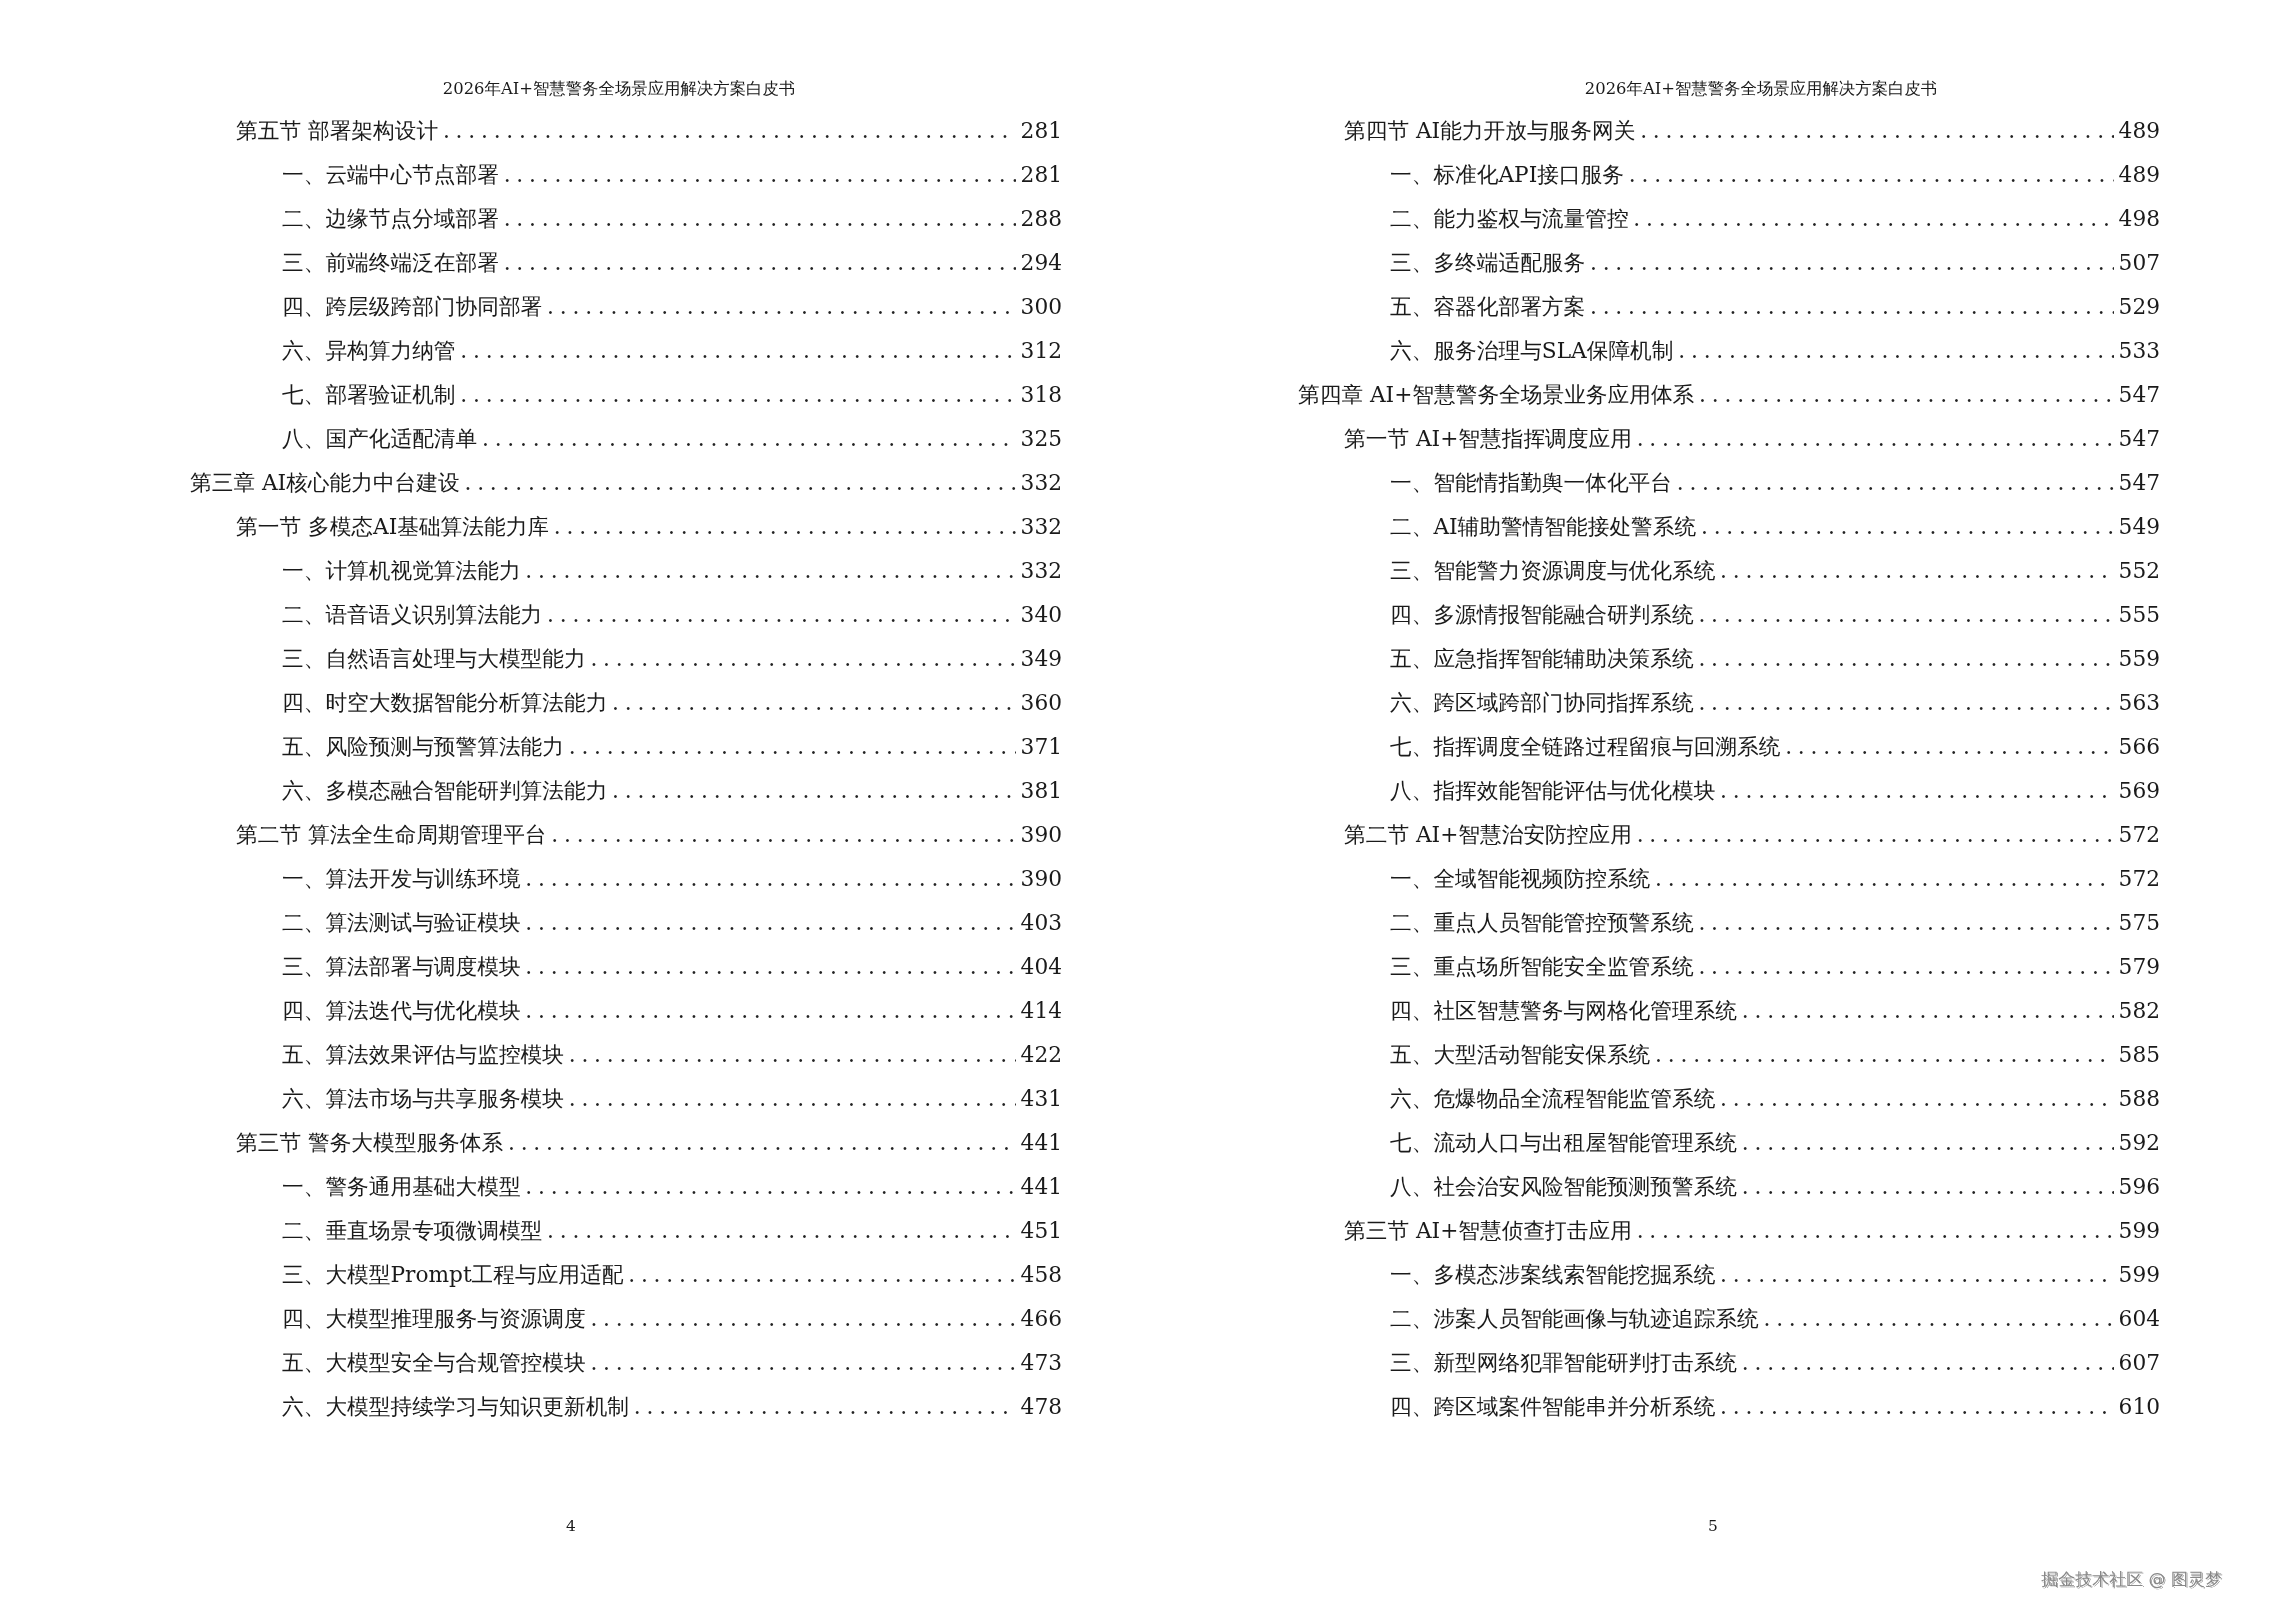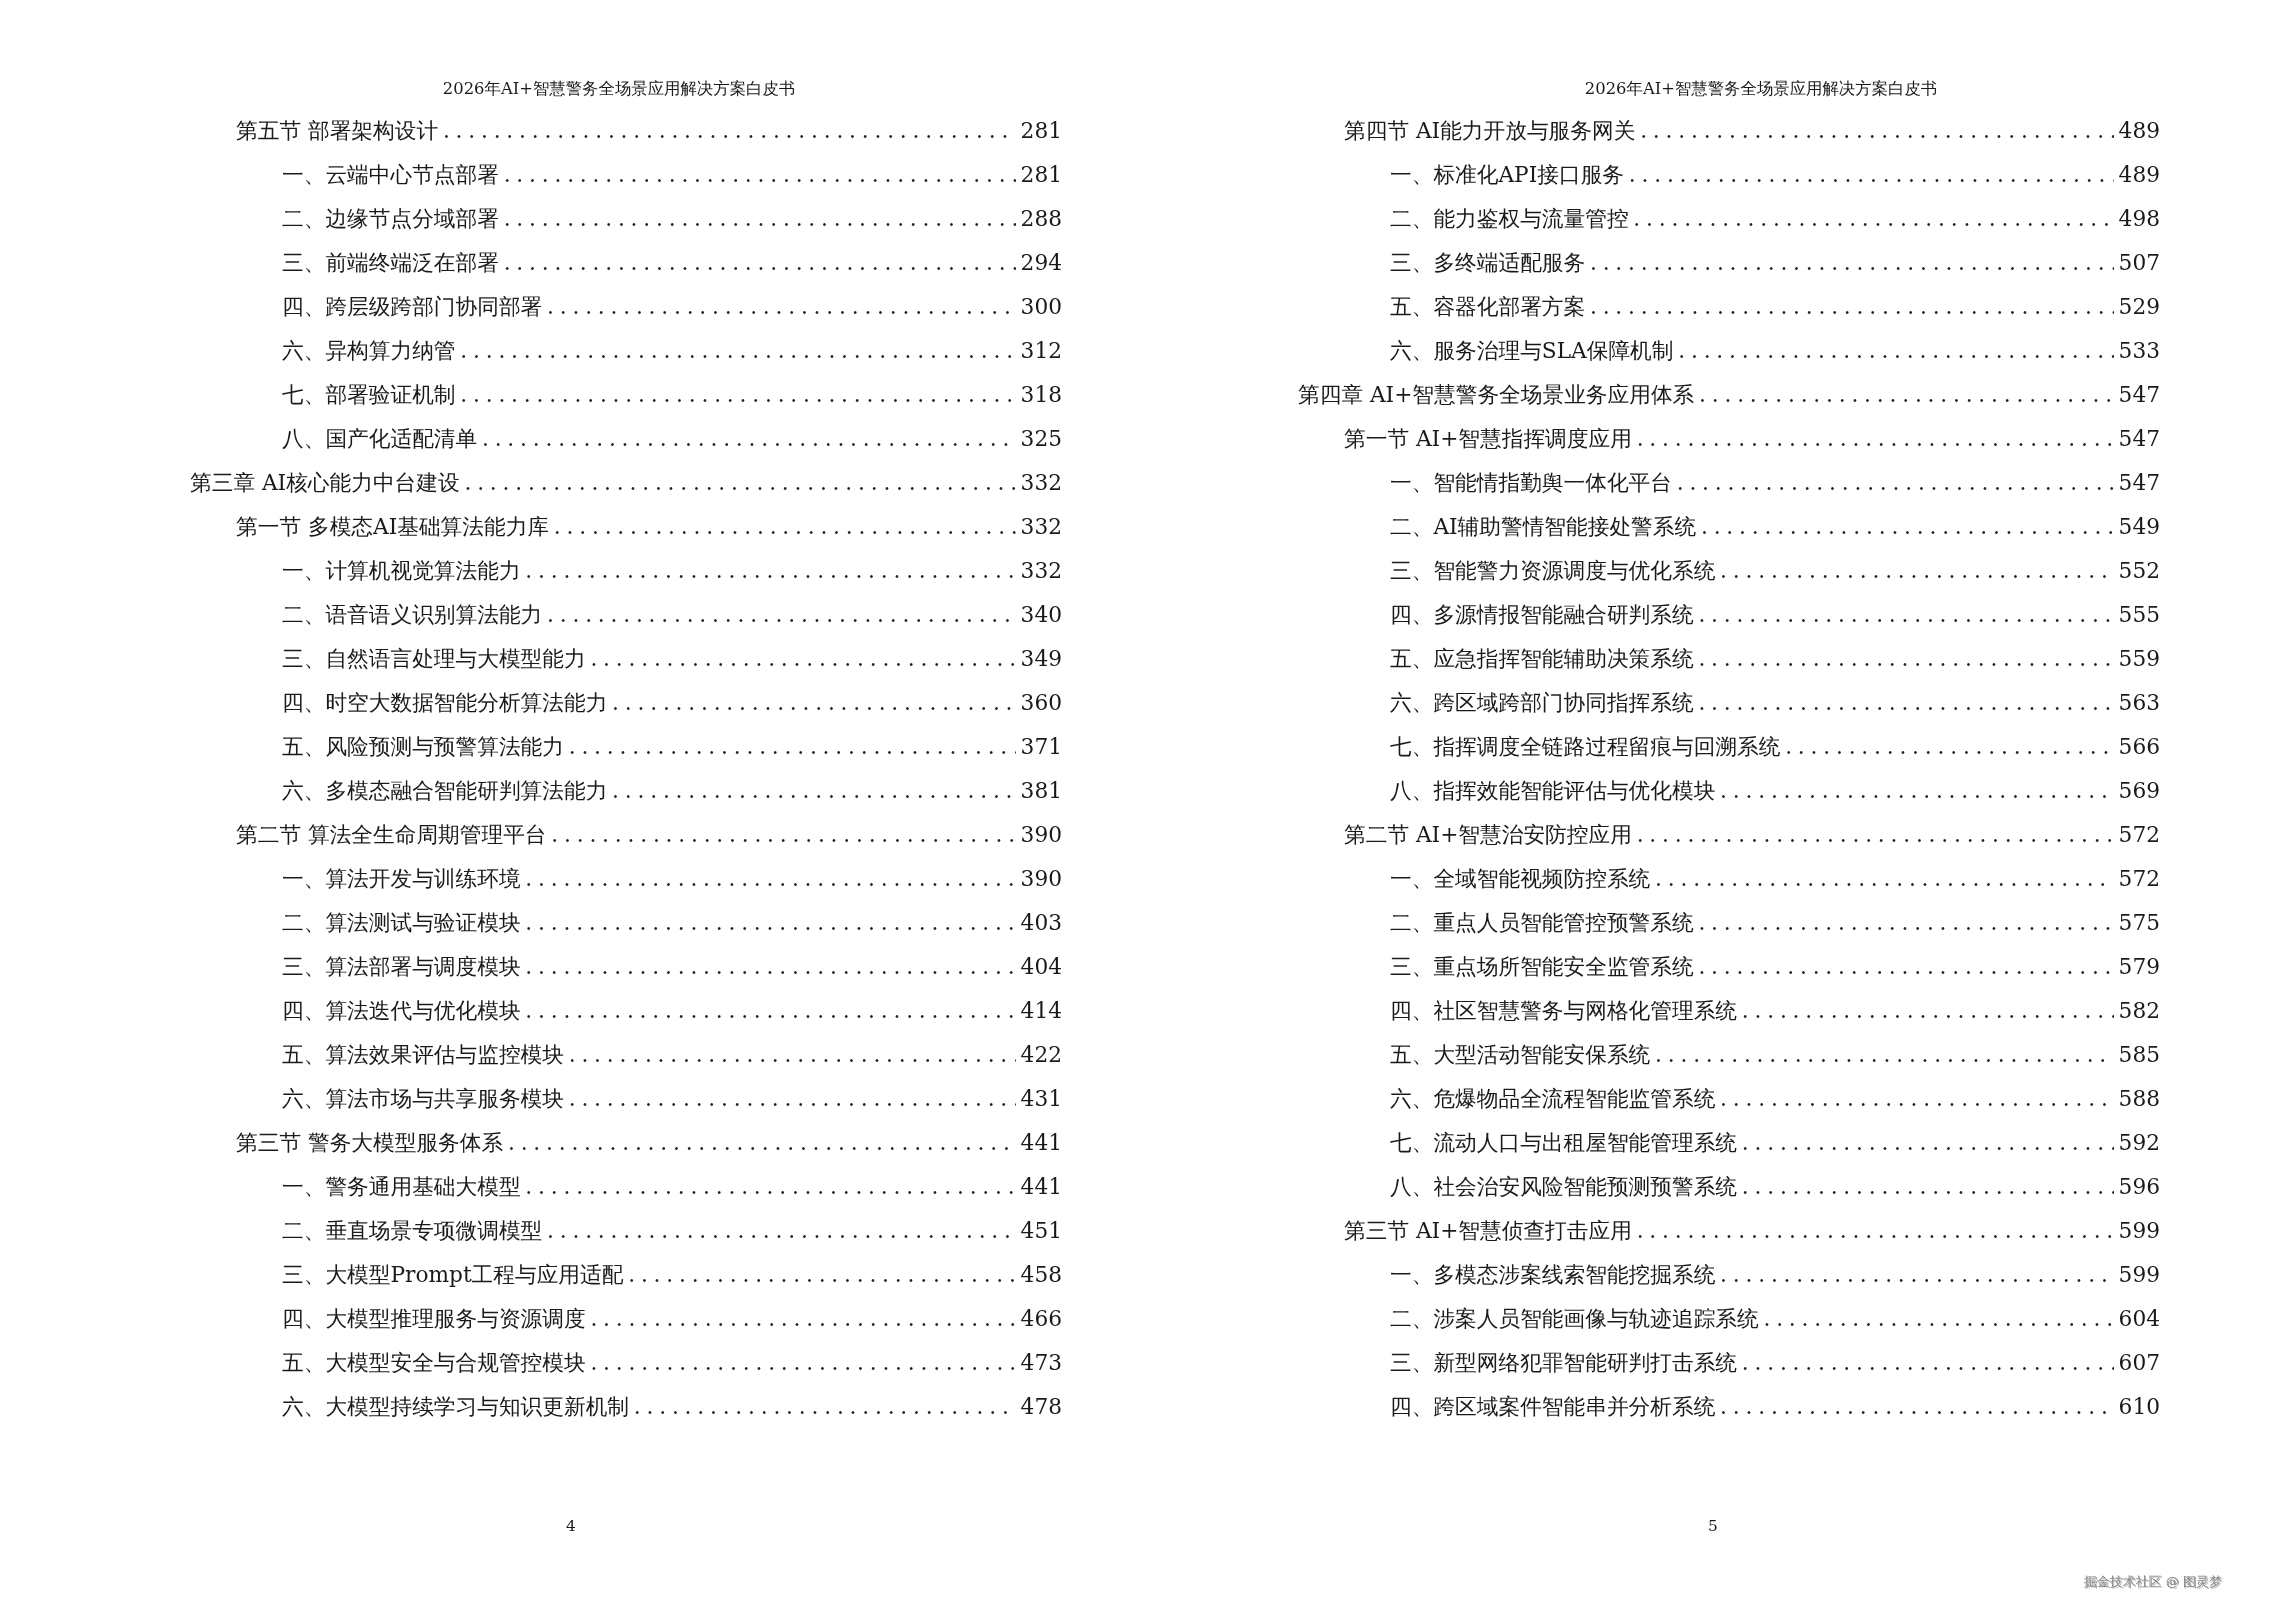--- a/index.html
+++ b/index.html
@@ -16,21 +16,21 @@
   .row { display: flex; align-items: baseline; height: 44px; font-size: 21.7px; white-space: nowrap; }
   .row .label { flex: 0 0 auto; }
   .row .dots { flex: 1 1 auto; overflow: hidden; margin: 0 4.8px; letter-spacing: 5.8px; color: #222; }
   .row .dots::before { content: "...................................................................................................................................................................................................."; }
   .row .num { flex: 0 0 auto; text-align: right; min-width: 34px; }
   .lvl-chapter { padding-left: 0; }
   .lvl-section { padding-left: 46px; }
   .lvl-item { padding-left: 92px; }
   .footer { position: absolute; top: 1517px; left: 0; width: 100%; text-align: center; font-size: 15.4px; }
   .watermark { position: absolute; right: 62px; bottom: 31px; font-family: "DejaVu Sans", "Liberation Sans", sans-serif;
-               font-size: 13px; color: #888; text-shadow: 0.5px 0.5px 0 #fff, 1px 1px 0.5px #555; }
+               font-size: 17px; color: #888; text-shadow: 0.5px 0.5px 0 #fff, 1px 1px 0.5px #555; }
 </style>
 </head>
 <body>
 
 <div class="page left">
   <div class="header">2026年AI+智慧警务全场景应用解决方案白皮书</div>
   <div class="toc" id="toc-0">
       <div class="row lvl-section">
         <span class="label">第五节  部署架构设计</span>
         <span class="dots"></span>

